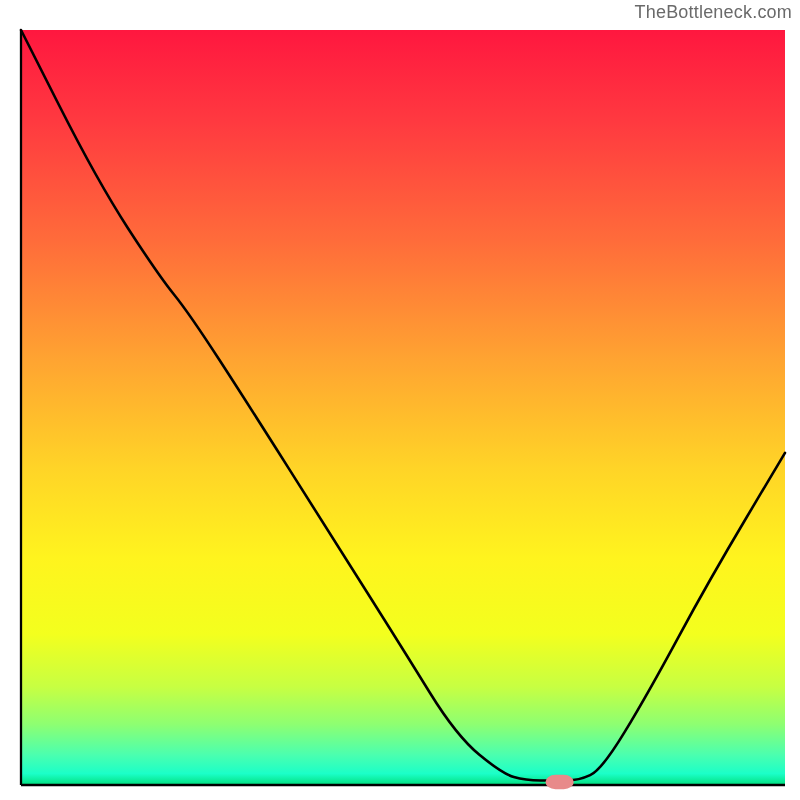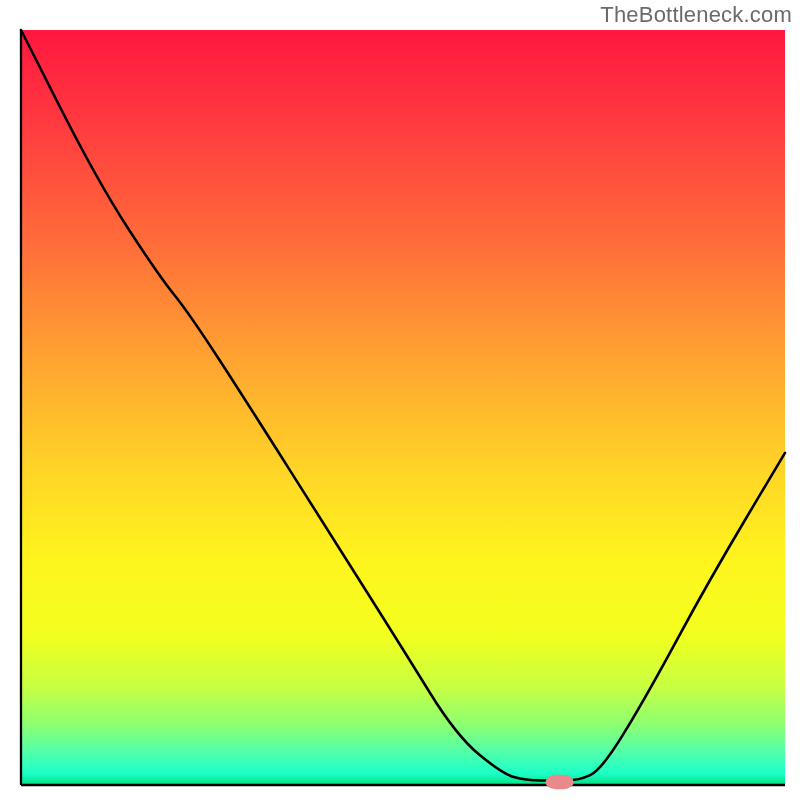--- a/index.html
+++ b/index.html
@@ -13,21 +13,21 @@
   .chart-container {
     position: relative;
     width: 800px;
     height: 800px;
   }
   .watermark {
     position: absolute;
     top: 2px;
     right: 8px;
     font-family: Arial, Helvetica, sans-serif;
-    font-size: 22px;
+    font-size: 18px;
     color: #6a6a6a;
     font-weight: 500;
     letter-spacing: 0.2px;
     z-index: 10;
   }
   svg.plot {
     position: absolute;
     left: 0;
     top: 0;
     width: 800px;

